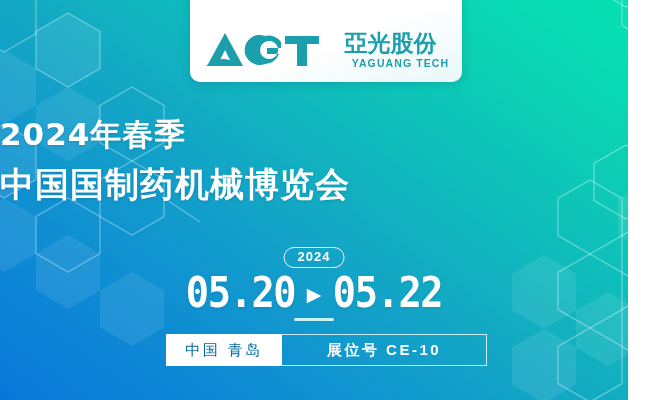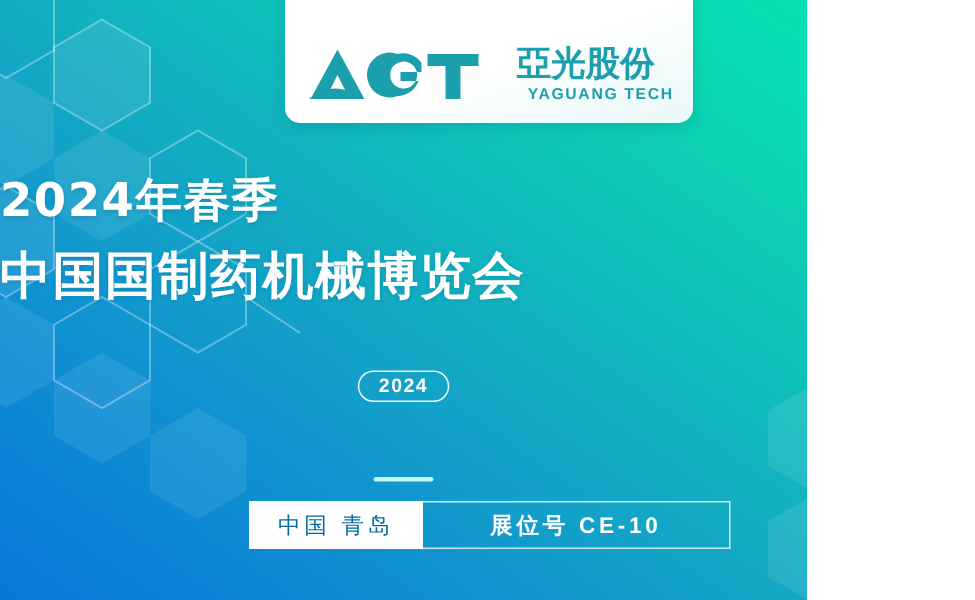--- a/index.html
+++ b/index.html
@@ -5,21 +5,21 @@
   * { margin:0; padding:0; box-sizing:border-box; }
 
   html, body {
     width:650px; height:400px;
     overflow:hidden;
     font-family:"Liberation Sans", "DejaVu Sans", sans-serif;
   }
 
   #banner {
     position:relative;
-    width:538px; height:400px;
+    width:628px; height:400px;
     overflow:hidden;
     background:
       linear-gradient(35deg,
         #0a77d8 0%,
         #0d86d6 16%,
         #1196cf 32%,
         #13a8c4 48%,
         #0fbcbb 64%,
         #0ccfb4 80%,
         #08dcb3 92%,
@@ -255,20 +255,25 @@
     </div>
   </div>
 
   <div id="headline-block">
     <div id="headline-line1">2024年春季</div>
     <div id="headline-line2">中国国制药机械博览会</div>
   </div>
 
   <div id="year-pill">2024</div>
 
+  <div id="date-row">
+    <span class="date-num">05.20</span>
+    <span id="date-arrow">▶</span>
+    <span class="date-num">05.22</span>
+  </div>
 
   <div id="divider"></div>
 
   <div id="info-bar">
     <div id="info-city">中国 青岛</div>
     <div id="info-booth">展位号 CE-10</div>
   </div>
 
 </div>
 

